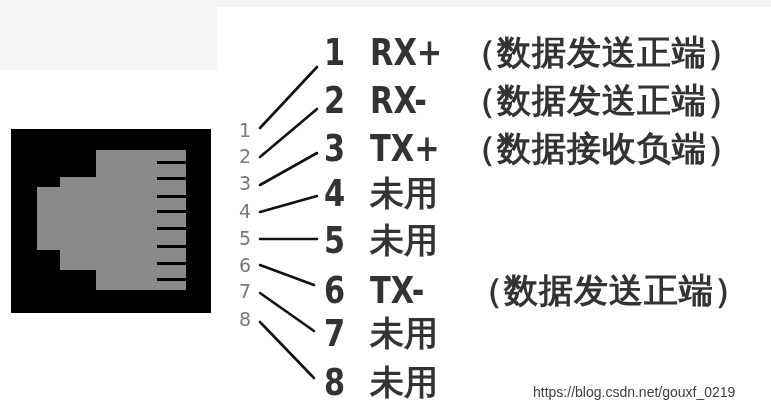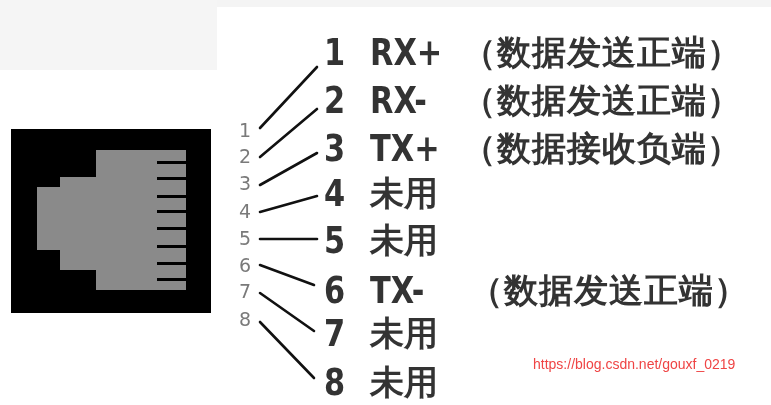--- a/index.html
+++ b/index.html
@@ -11,21 +11,21 @@
   .plug { position: absolute; background: #8a8a8a; }
   .contact { position: absolute; height: 3px; background: #000; }
   svg.wires { position: absolute; left: 0; top: 0; }
   .pin-small { position: absolute; font-size: 19px; color: #7a7a7a; line-height: 1; width: 18px; text-align: center; }
   .row { position: absolute; left: 324px; height: 44px; line-height: 44px; color: #333; white-space: nowrap;
          font-weight: bold; }
   .row .num { display: inline-block; width: 22px; font-size: 38px; transform: scaleX(0.8); transform-origin: left center; }
   .row .sig { position: absolute; left: 46px; top: 0; font-size: 38px; transform: scaleX(0.8); transform-origin: left center; }
   .row .desc { position: absolute; left: 138px; top: 0; font-size: 34px; letter-spacing: 1px; }
   .row .desc.alt { left: 145px; }
-  .watermark { position: absolute; left: 533px; top: 356px; font-size: 14px; color: #ef4444;
+  .watermark { position: absolute; left: 533px; top: 384px; font-size: 14px; color: #404040;
                font-family: "Liberation Sans", sans-serif; }
 </style>
 </head>
 <body>
 
 <div class="bg-top"></div>
 <div class="bg-left"></div>
 
 <div class="jack"></div>
 <div class="plug" style="left:96px;top:150px;width:90px;height:140px;"></div>

